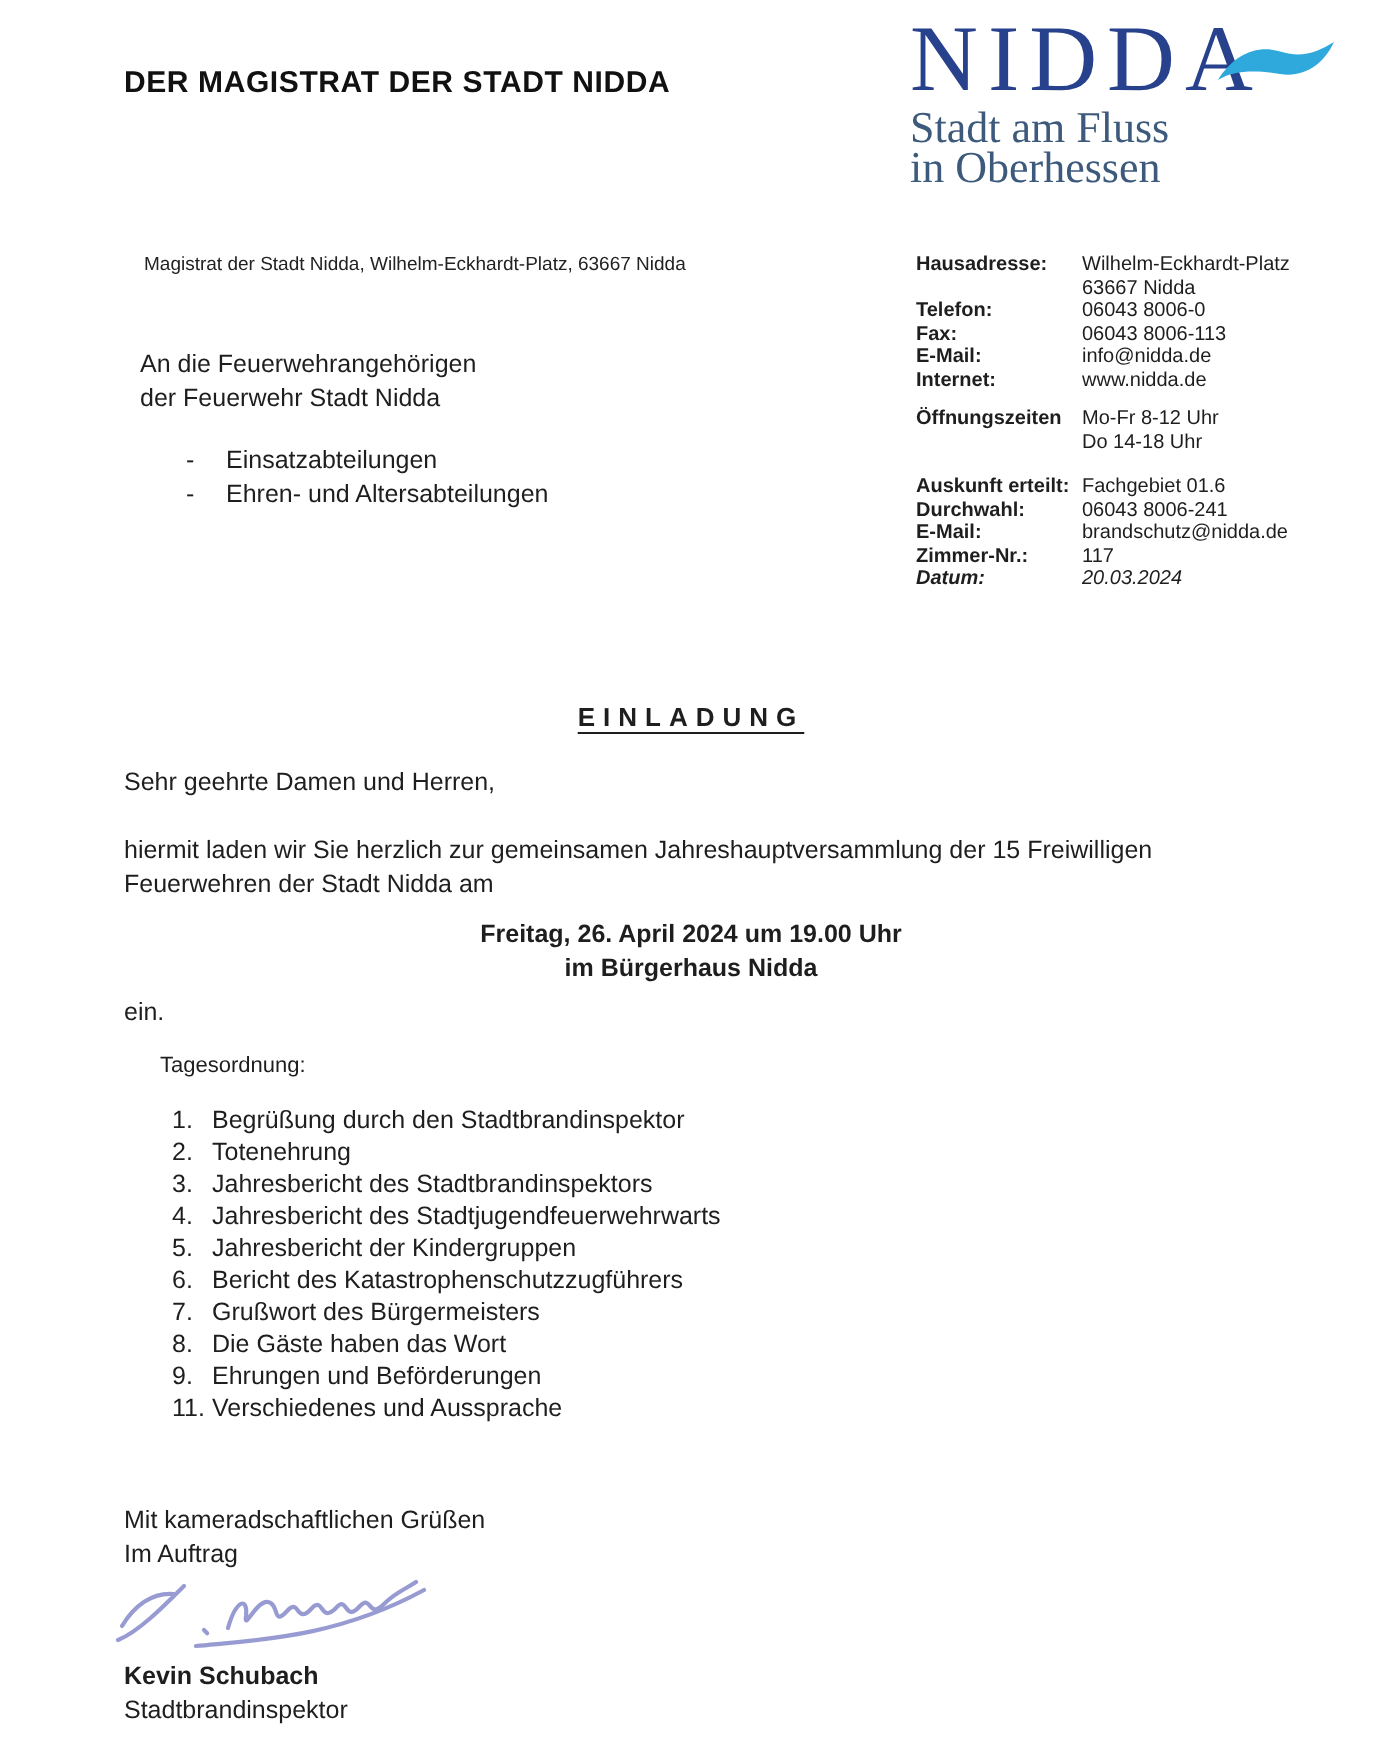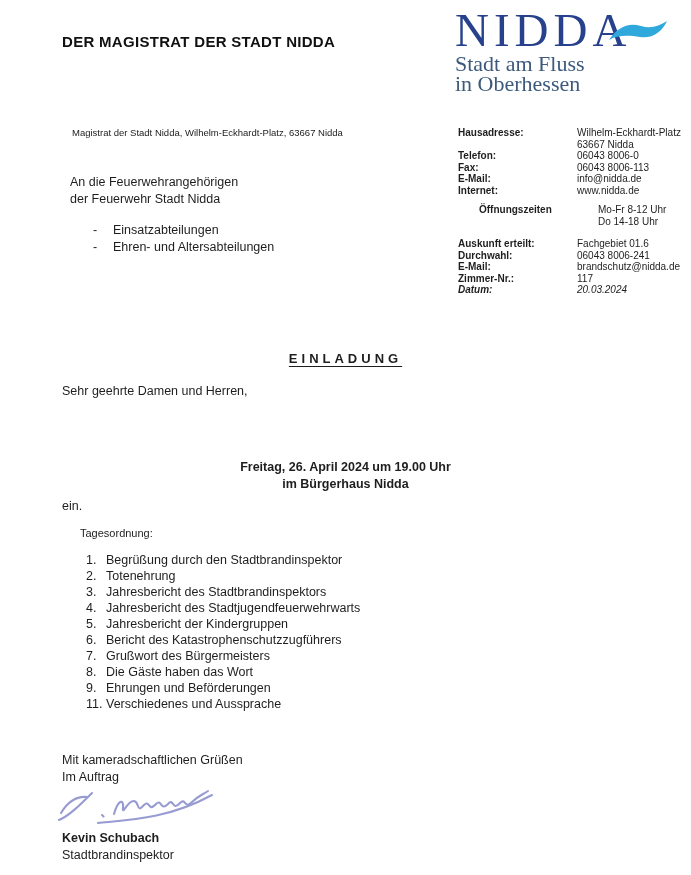--- a/index.html
+++ b/index.html
@@ -39,24 +39,24 @@
   }
 
   
   .recipient{left:70px;top:174px;font-size:12.5px;line-height:17px;}
   .recipient-bullets{margin-top:14px;}
   .bullet-row{display:flex;line-height:16.5px;}
   .bullet-marker{margin-left:23px;width:20px;flex-shrink:0;}
 
   
   .info-col{left:458px;top:127px;width:232px;font-size:10px;line-height:11.5px;}
-  .info-row{display:flex;gap:36px;}
+  .info-row{display:flex;}
   .info-label{width:83px;flex-shrink:0;font-weight:bold;}
   .info-value{white-space:nowrap;}
-  .g-hours{margin-top:8px;margin-left:21px;}
+  .g-hours{margin-top:8px;}
   .g-dept{margin-top:11px;}
   .g-date{font-style:italic;}
 
   
   .einladung{
     left:0;top:351px;width:691px;text-align:center;
     font-size:13px;font-weight:bold;letter-spacing:4px;
   }
   .einladung span{text-decoration:underline;text-underline-offset:3px;}
   .salutation{left:62px;top:384px;font-size:12.5px;}
@@ -187,20 +187,21 @@
         </div>
       </div>
   </div>
 
   <div class="abs salutation">Sehr geehrte Damen und Herren,</div>
 
   <div class="abs einladung">
     <span>EINLADUNG</span>
   </div>
 
+  <div class="abs para-intro">hiermit laden wir Sie herzlich zur gemeinsamen Jahreshauptversammlung der 15 Freiwilligen Feuerwehren der Stadt Nidda am</div>
 
   <div class="abs event-block">
     <div>Freitag, 26. April 2024 um 19.00 Uhr</div>
     <div>im Bürgerhaus Nidda</div>
   </div>
 
   <div class="abs intro-end">ein.</div>
 
   <div class="abs agenda-title">Tagesordnung:</div>
 

